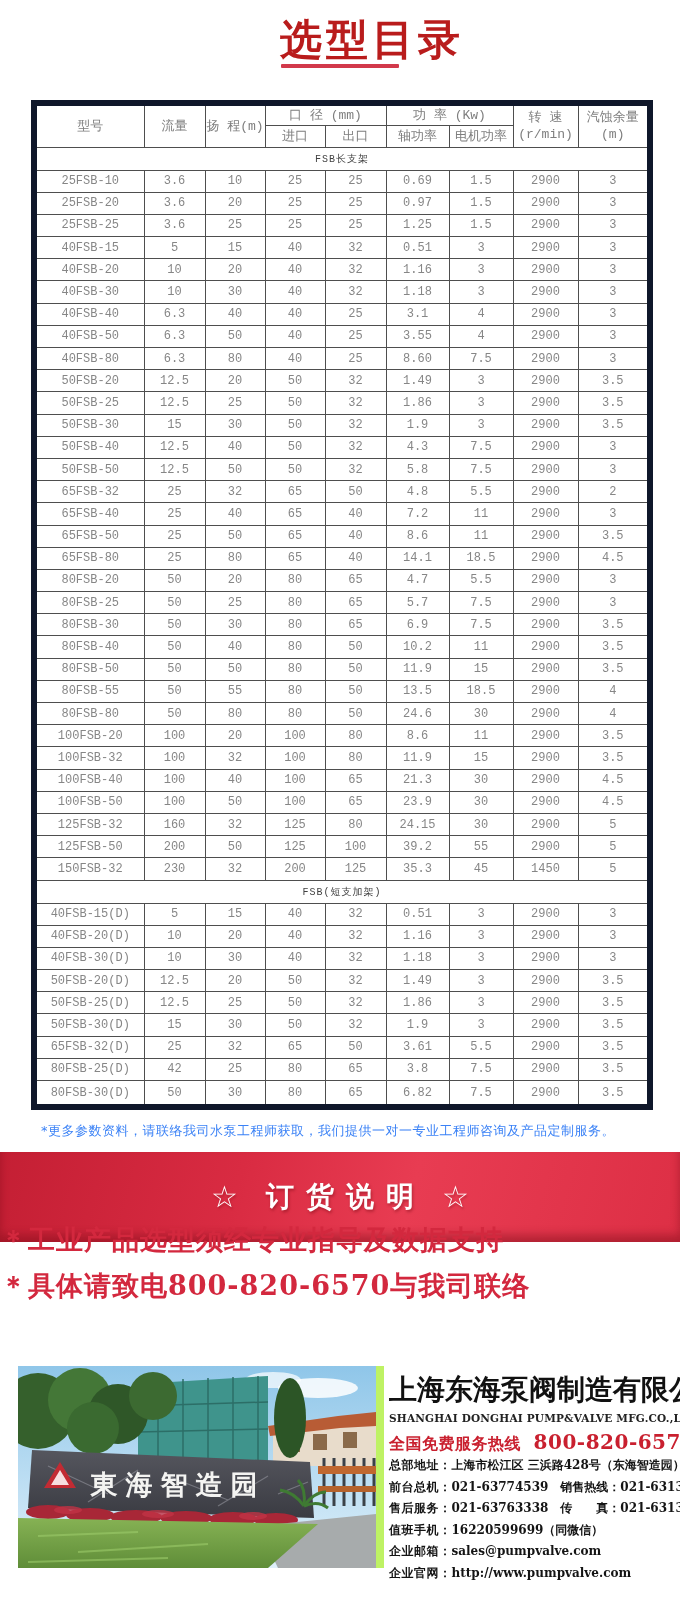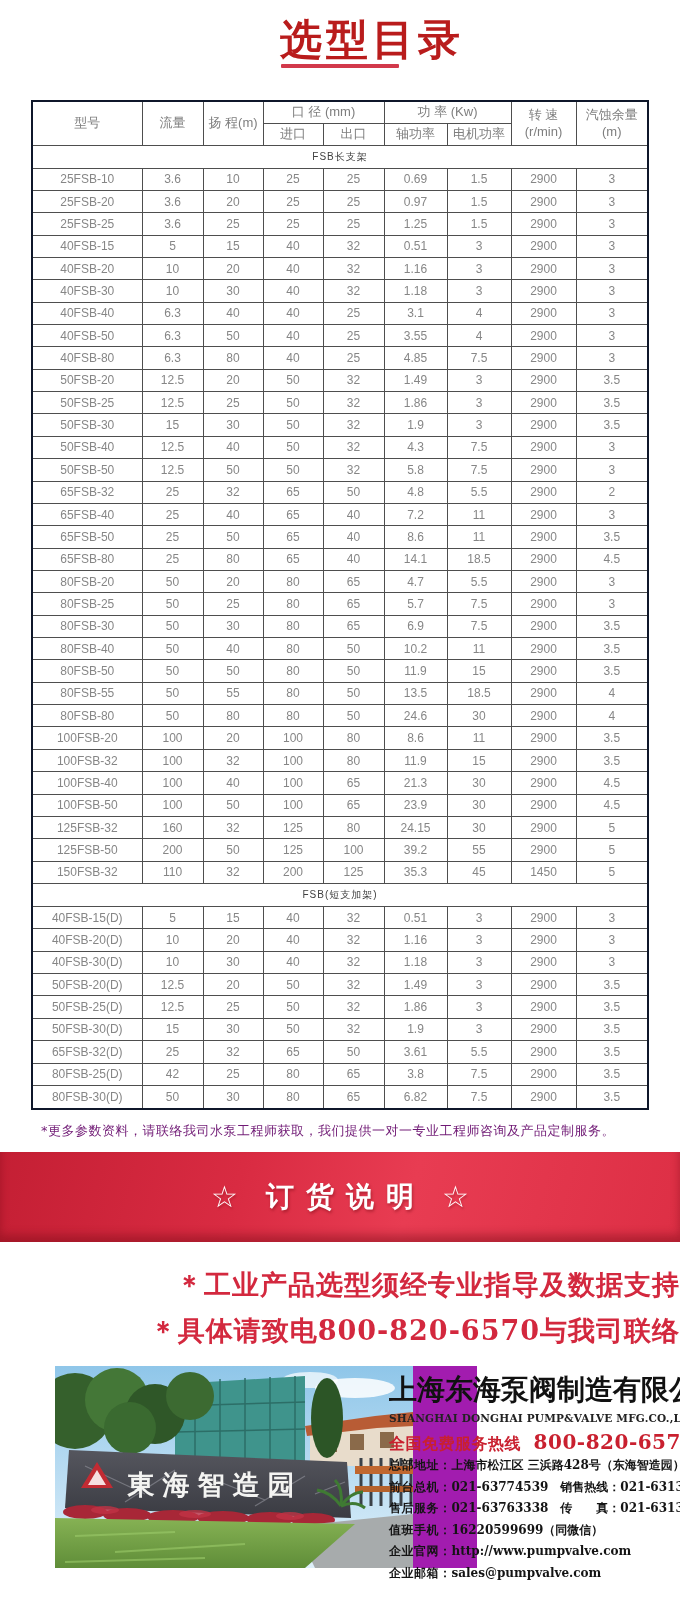--- a/index.html
+++ b/index.html
@@ -19,71 +19,71 @@
   .title-underline {
     position:absolute; top:64px; left:50%; transform:translateX(-50%);
     width:118px; height:4px; background:#d2394b; border-radius:1px;
   }
 
   
   .spec-table {
     position:absolute; top:100px; left:31px;
     width:618px; height:1010px;
     border-collapse:collapse; table-layout:fixed;
-    border:2px solid #0f172a;
-    font-family:Liberation Sans, sans-serif;
+    border:6px solid #0f172a;
+    font-family:Liberation Mono, monospace;
     color:#868686;
     padding-left:8px;
   }
   .spec-table th, .spec-table td {
     border:1px solid #4e4e4e; text-align:center; vertical-align:middle;
     font-weight:normal; font-size:12px; padding:0; overflow:hidden;
     white-space:nowrap;
   }
   .spec-table thead th { font-size:13px; color:#7e7e7e; }
   .spec-table thead tr { height:22px; }
   .spec-table .section-row td {
     height:23px; font-size:10px; letter-spacing:1px; color:#404040;
   }
   .hdr-two-line { line-height:1.35; }
 
   
   .footnote {
     position:absolute; top:1122px; left:41px; right:20px;
-    font-size:13px; color:#701a75; letter-spacing:0.5px;
+    font-size:13px; color:#3b82f6; letter-spacing:0.5px;
   }
 
   
   .banner {
     position:absolute; top:1152px; left:0; width:680px; height:90px;
     background:linear-gradient(105deg,#c41f34 0%,#d92b42 35%,#e83c52 60%,#dd2f45 100%);
     box-shadow:inset 0 -7px 10px rgba(120,10,22,0.45);
     display:flex; align-items:center; justify-content:center;
   }
   .banner .star {
     color:#ffffff; font-size:30px; line-height:1; padding:0 16px;
     text-shadow:1px 2px 2px rgba(100,0,10,0.35);
   }
   .banner .banner-title {
     color:#ffffff; font-size:28px; font-weight:bold; letter-spacing:12px;
     text-indent:12px; text-shadow:1px 2px 3px rgba(100,0,10,0.4);
   }
 
   
   .notice {
-    position:absolute; top:1262px; left:0; width:100%;
-    text-align:right; color:#d3283e; font-weight:bold;
+    position:absolute; top:1217px; left:0; width:100%;
+    text-align:left; color:#d3283e; font-weight:bold;
     font-family:"DejaVu Serif","Liberation Serif",serif;
     font-size:27px; line-height:46px; letter-spacing:1px;
   }
 
   
   .photo {
-    position:absolute; top:1366px; left:18px; width:422px; height:202px;
-    overflow:hidden; background:#a21caf;margin-left:37px;
+    position:absolute; top:1366px; left:18px; width:366px; height:202px;
+    overflow:hidden; background:#bef264;
   }
   .company-info {
     position:absolute; top:1371px; left:389px; width:278px;
   }
   .company-name {
     font-size:28px; font-weight:bold; color:#111111; letter-spacing:0;
     white-space:nowrap;
   }
   .company-name-en {
     margin-top:3px; font-size:10.5px; font-weight:bold; color:#222222;
@@ -238,21 +238,21 @@
           <td>4</td>
           <td>2900</td>
           <td>3</td>
         </tr>
         <tr>
           <td>40FSB-80</td>
           <td>6.3</td>
           <td>80</td>
           <td>40</td>
           <td>25</td>
-          <td>4.85</td>
+          <td>8.60</td>
           <td>7.5</td>
           <td>2900</td>
           <td>3</td>
         </tr>
         <tr>
           <td>50FSB-20</td>
           <td>12.5</td>
           <td>20</td>
           <td>50</td>
           <td>32</td>
@@ -487,21 +487,21 @@
           <td>50</td>
           <td>125</td>
           <td>100</td>
           <td>39.2</td>
           <td>55</td>
           <td>2900</td>
           <td>5</td>
         </tr>
         <tr>
           <td>150FSB-32</td>
-          <td>110</td>
+          <td>230</td>
           <td>32</td>
           <td>200</td>
           <td>125</td>
           <td>35.3</td>
           <td>45</td>
           <td>1450</td>
           <td>5</td>
         </tr>
         <tr class="section-row">
           <td colspan="9">FSB(短支加架)</td>
@@ -726,18 +726,18 @@
     <div class="company-name-en">SHANGHAI DONGHAI PUMP&amp;VALVE MFG.CO.,LTD.</div>
     <div class="hotline">
       <span class="hotline-label">全国免费服务热线</span>
       <span class="hotline-number">800-820-6570</span>
     </div>
     <div class="contacts">
         <div class="contact-line"><span class="c-label">总部地址：</span><span class="c-value">上海市松江区 三浜路428号（东海智造园）</span></div>
         <div class="contact-line"><span class="c-label">前台总机：</span><span class="c-value">021-63774539　销售热线：021-63131230</span></div>
         <div class="contact-line"><span class="c-label">售后服务：</span><span class="c-value">021-63763338　传　　真：021-63134513</span></div>
         <div class="contact-line"><span class="c-label">值班手机：</span><span class="c-value">16220599699（同微信）</span></div>
+        <div class="contact-line"><span class="c-label">企业邮箱：</span><span class="c-value">sales@pumpvalve.com</span></div>
         <div class="contact-line"><span class="c-label">企业官网：</span><span class="c-value">http://www.pumpvalve.com</span></div>
-        <div class="contact-line"><span class="c-label">企业邮箱：</span><span class="c-value">sales@pumpvalve.com</span></div>
       </div>
   </div>
 
 </div>
 
 </body></html>

